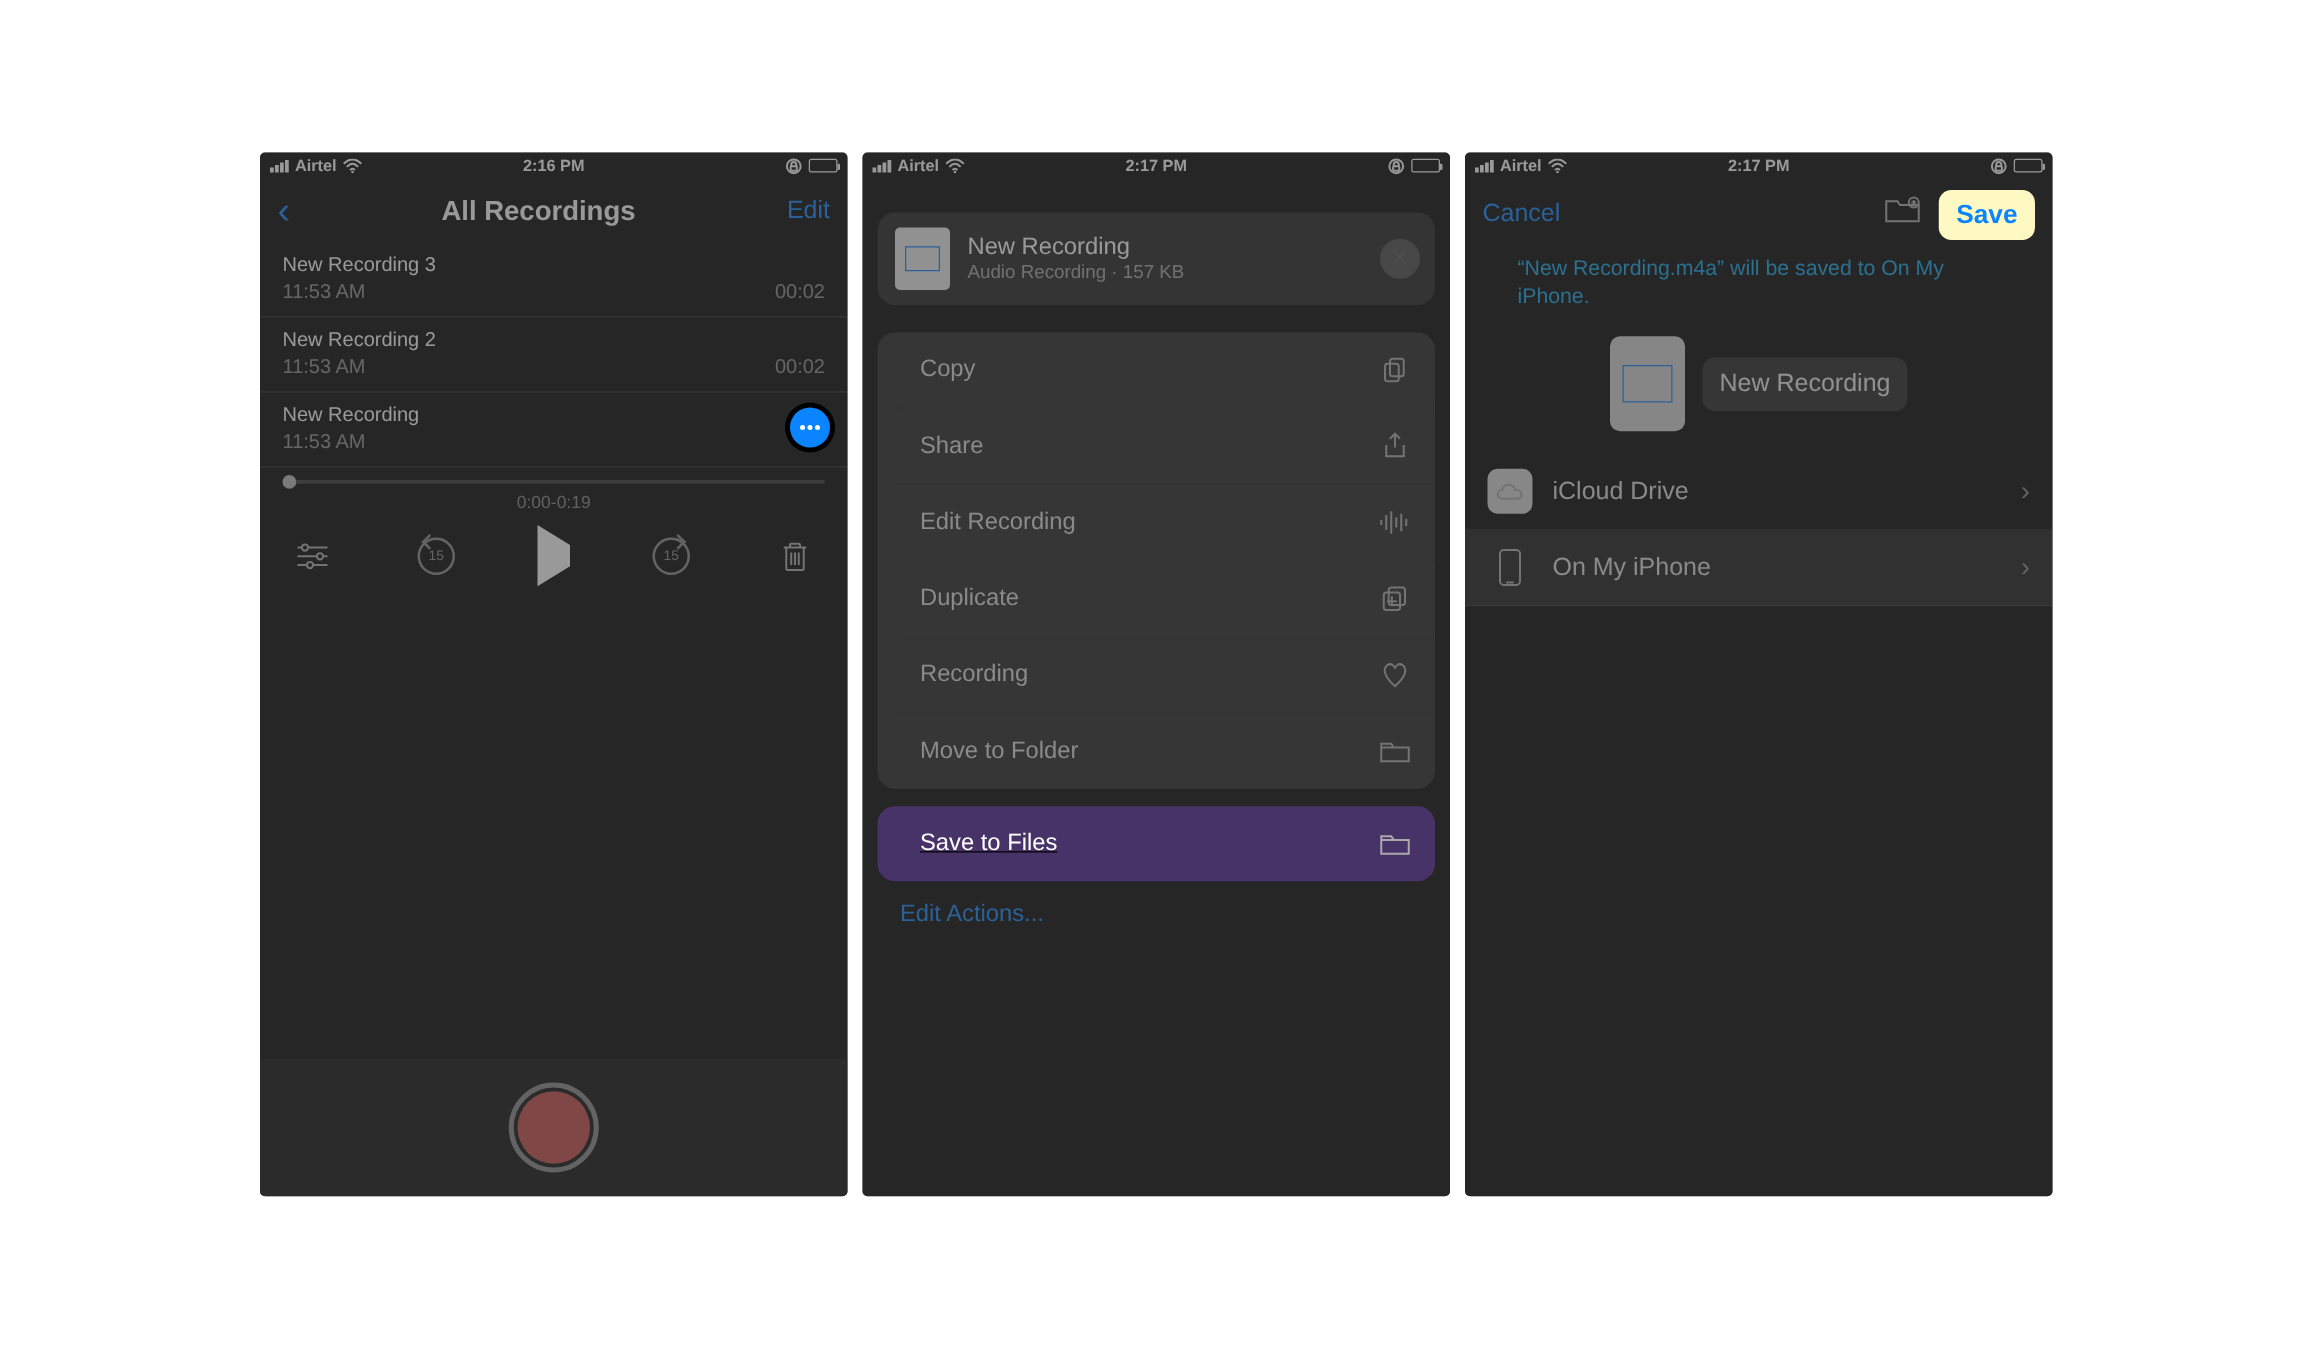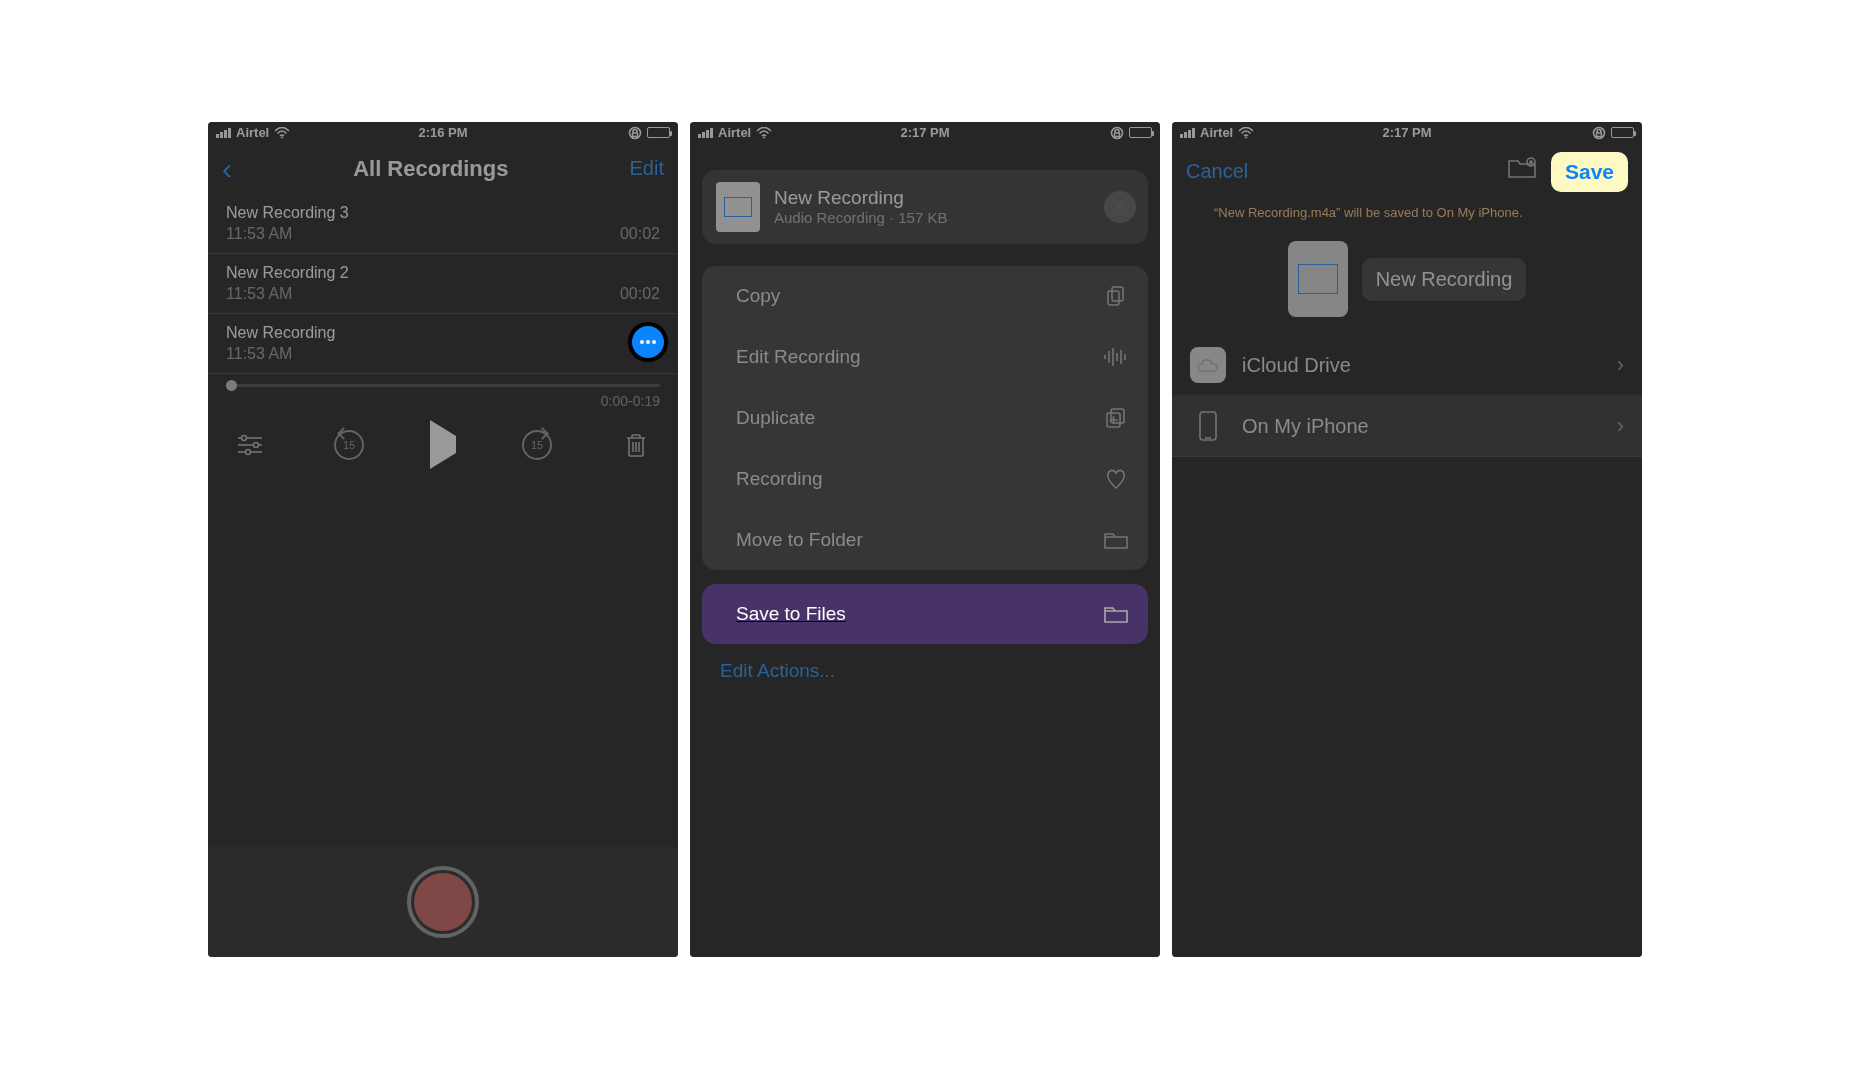--- a/index.html
+++ b/index.html
@@ -39,21 +39,21 @@
     width:32px; height:32px; border-radius:50%; background:#0a84ff; box-shadow: 0 0 0 4px #000;
     display:flex; align-items:center; justify-content:center; color:#fff; font-weight:bold; letter-spacing:1px;
     z-index: 20;
   }
   .more-btn-highlight span { display:flex; gap:2px; }
   .more-btn-highlight span i { width:4px; height:4px; background:#fff; border-radius:50%; display:block; }
 
   .scrubber { padding: 10px 18px 0; }
   .scrub-track { height:3px; background: rgba(255,255,255,0.2); position:relative; border-radius:2px; }
   .scrub-thumb { position:absolute; left:0; top:-4px; width:11px; height:11px; border-radius:50%; background:#bbb; }
-  .scrub-times { display:flex; justify-content:flex-end; color: rgba(255,255,255,0.5); font-size:14px; margin-top:6px; }
+  .scrub-times { display:flex; justify-content:center; color: rgba(255,255,255,0.5); font-size:14px; margin-top:6px; }
 
   .player-controls { display:flex; align-items:center; justify-content:space-between; padding: 18px 24px 12px; }
   .player-controls .ic { color:#0a84ff; font-size:26px; display:flex; align-items:center; justify-content:center; width:36px; height:36px; }
   .play-triangle { width:0; height:0; border-left:26px solid #fff; border-top:16px solid transparent; border-bottom:16px solid transparent; }
   .skip-circle { width:30px; height:30px; border:2px solid #888; border-radius:50%; display:flex; align-items:center; justify-content:center; font-size:11px; color:#888; position:relative; }
   .skip-circle::before { content:""; position:absolute; top:-3px; width:7px; height:7px; border-top:2px solid #888; border-right:2px solid #888; }
   .skip-back::before { left:3px; transform:rotate(-135deg); }
   .skip-fwd::before { right:3px; transform:rotate(45deg); }
 
   .record-bar { position:absolute; bottom:0; left:0; right:0; height:110px; background:rgba(30,30,30,0.4); display:flex; align-items:center; justify-content:center; }
@@ -79,21 +79,21 @@
 
   .edit-actions-link { padding:16px 18px; color:#0a84ff; font-size:19px; }
 
   
   .nav3 { height:56px; display:flex; align-items:center; justify-content:space-between; padding: 0 14px; }
   .nav3 .cancel { color:#0a84ff; font-size:20px; }
   .nav3-right { display:flex; align-items:center; gap:14px; }
   .newfolder-ic { color:#0a84ff; font-size:26px; }
   .save-highlight { background:#fef9c3; color:#0a84ff; font-size:21px; font-weight:600; padding:8px 14px; border-radius:10px; position:relative; z-index:25; }
 
-  .save-msg { color:#fdba74; font-size:13px; padding: 4px 42px 14px; line-height:1.35; }
+  .save-msg { color:#0ea5e9; font-size:17px; padding: 4px 42px 14px; line-height:1.35; }
   .file-row3 { display:flex; align-items:center; justify-content:center; gap:14px; padding: 6px 0 18px; }
   .thumb3 { width:60px; height:76px; background:#d6d6d6; border-radius:8px; display:flex; align-items:center; justify-content:center; }
   .thumb3 .inner { width:40px; height:30px; border:1px solid #0a84ff; }
   .name-pill { background: rgba(255,255,255,0.14); border-radius:10px; padding: 10px 14px; color:#eee; font-size:20px; }
 
   .loc-list { }
   .loc-row { display:flex; align-items:center; gap:16px; padding:12px 18px; color:#ddd; font-size:20px; border-bottom:0.5px solid rgba(255,255,255,0.08); position:relative; }
   .loc-row.sel { background: rgba(255,255,255,0.10); }
   .loc-ic { width:36px; height:36px; border-radius:8px; background:#d8d8d8; display:flex; align-items:center; justify-content:center; }
   .chev { position:absolute; right:18px; color:#888; font-size:22px; }
@@ -263,20 +263,28 @@
         <div class="action-row">
           <span>Copy</span>
           <span class="aic">
               <svg width="24" height="24" viewBox="0 0 24 24">
                 <rect x="8" y="3" width="11" height="14" rx="2"></rect>
                 <rect x="4" y="7" width="11" height="14" rx="2"></rect>
               </svg>
             </span>
         </div>
         <div class="action-row">
+          <span>Share</span>
+          <span class="aic">
+              <svg width="24" height="24" viewBox="0 0 24 24">
+                <path d="M12 2 V13 M8 6 L12 2 L16 6 M5 11 V20 H19 V11"></path>
+              </svg>
+            </span>
+        </div>
+        <div class="action-row">
           <span>Edit Recording</span>
           <span class="aic">
               <svg width="26" height="20" viewBox="0 0 26 20">
                 <line x1="2" y1="8" x2="2" y2="12"></line>
                 <line x1="6" y1="4" x2="6" y2="16"></line>
                 <line x1="10" y1="1" x2="10" y2="19"></line>
                 <line x1="14" y1="6" x2="14" y2="14"></line>
                 <line x1="18" y1="3" x2="18" y2="17"></line>
                 <line x1="22" y1="7" x2="22" y2="13"></line>
               </svg>

